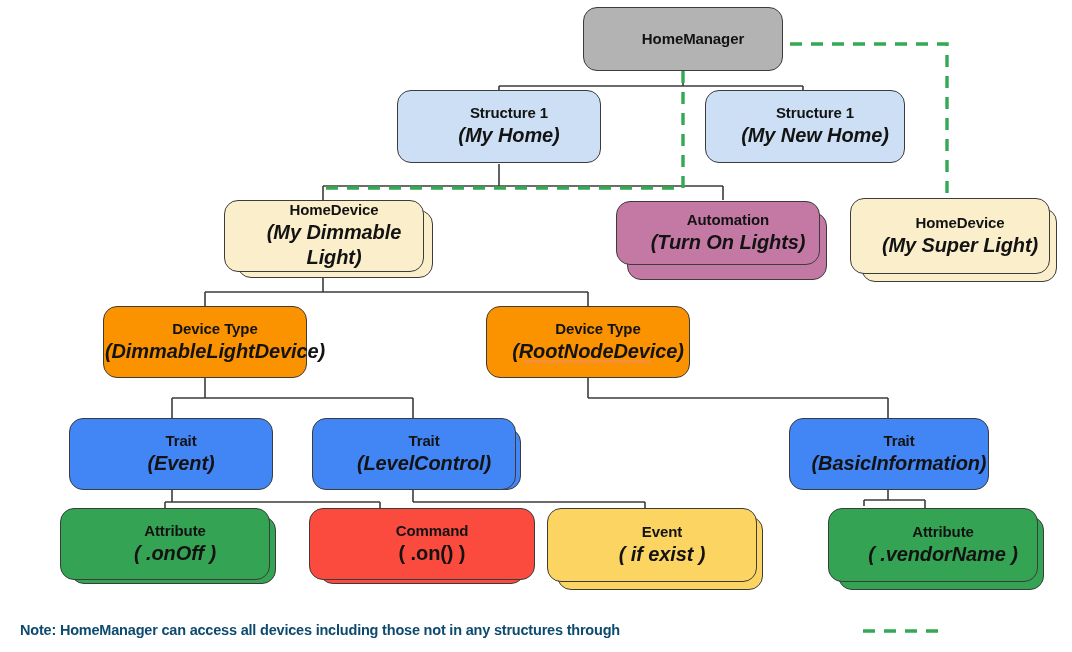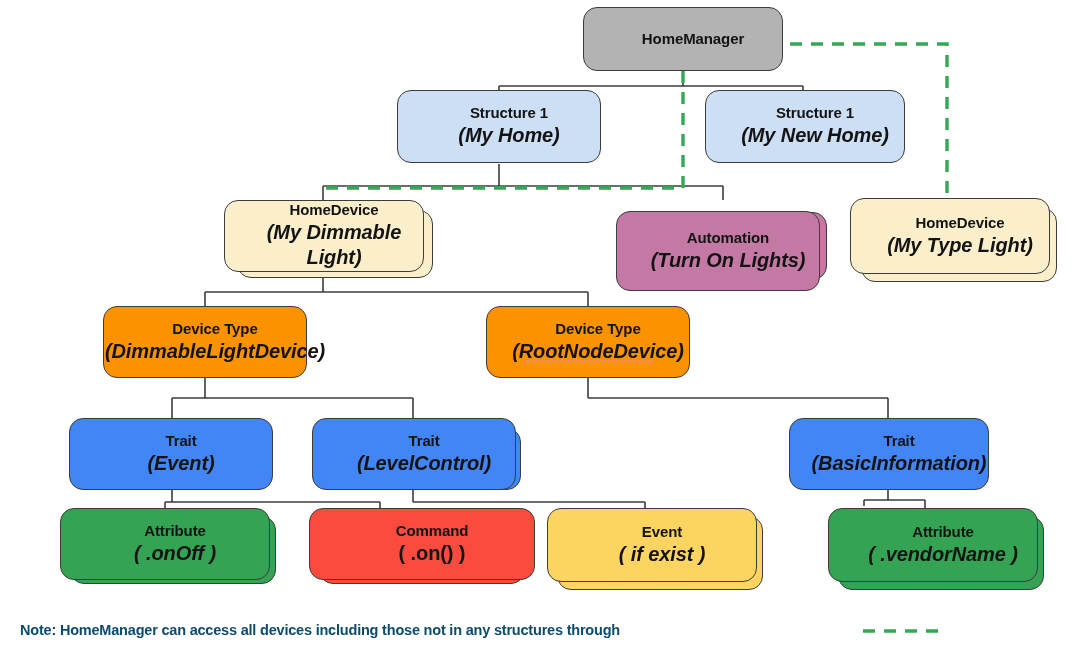--- a/index.html
+++ b/index.html
@@ -124,28 +124,28 @@
   <div class="node" style="left:705px;top:90px;width:200px;height:73px;background:#ccdff4;">
     <span class="l1">Structure 1</span>
     <span class="l2">(My New Home)</span>
   </div>
 
   <div class="node" style="left:224px;top:200px;width:200px;height:72px;background:#faeecb;">
     <span class="l1">HomeDevice</span>
     <span class="l2">(My Dimmable Light)</span>
   </div>
 
-  <div class="node" style="left:616px;top:201px;width:204px;height:80px;background:#c379a4;margin-top:10px;">
+  <div class="node" style="left:616px;top:201px;width:204px;height:64px;background:#c379a4;">
     <span class="l1">Automation</span>
     <span class="l2">(Turn On Lights)</span>
   </div>
 
   <div class="node" style="left:850px;top:198px;width:200px;height:76px;background:#faeecb;">
     <span class="l1">HomeDevice</span>
-    <span class="l2">(My Type Light)</span>
+    <span class="l2">(My Super Light)</span>
   </div>
 
   <div class="node" style="left:103px;top:306px;width:204px;height:72px;background:#fb9200;">
     <span class="l1">Device Type</span>
     <span class="l2">(DimmableLightDevice)</span>
   </div>
 
   <div class="node" style="left:486px;top:306px;width:204px;height:72px;background:#fb9200;">
     <span class="l1">Device Type</span>
     <span class="l2">(RootNodeDevice)</span>

